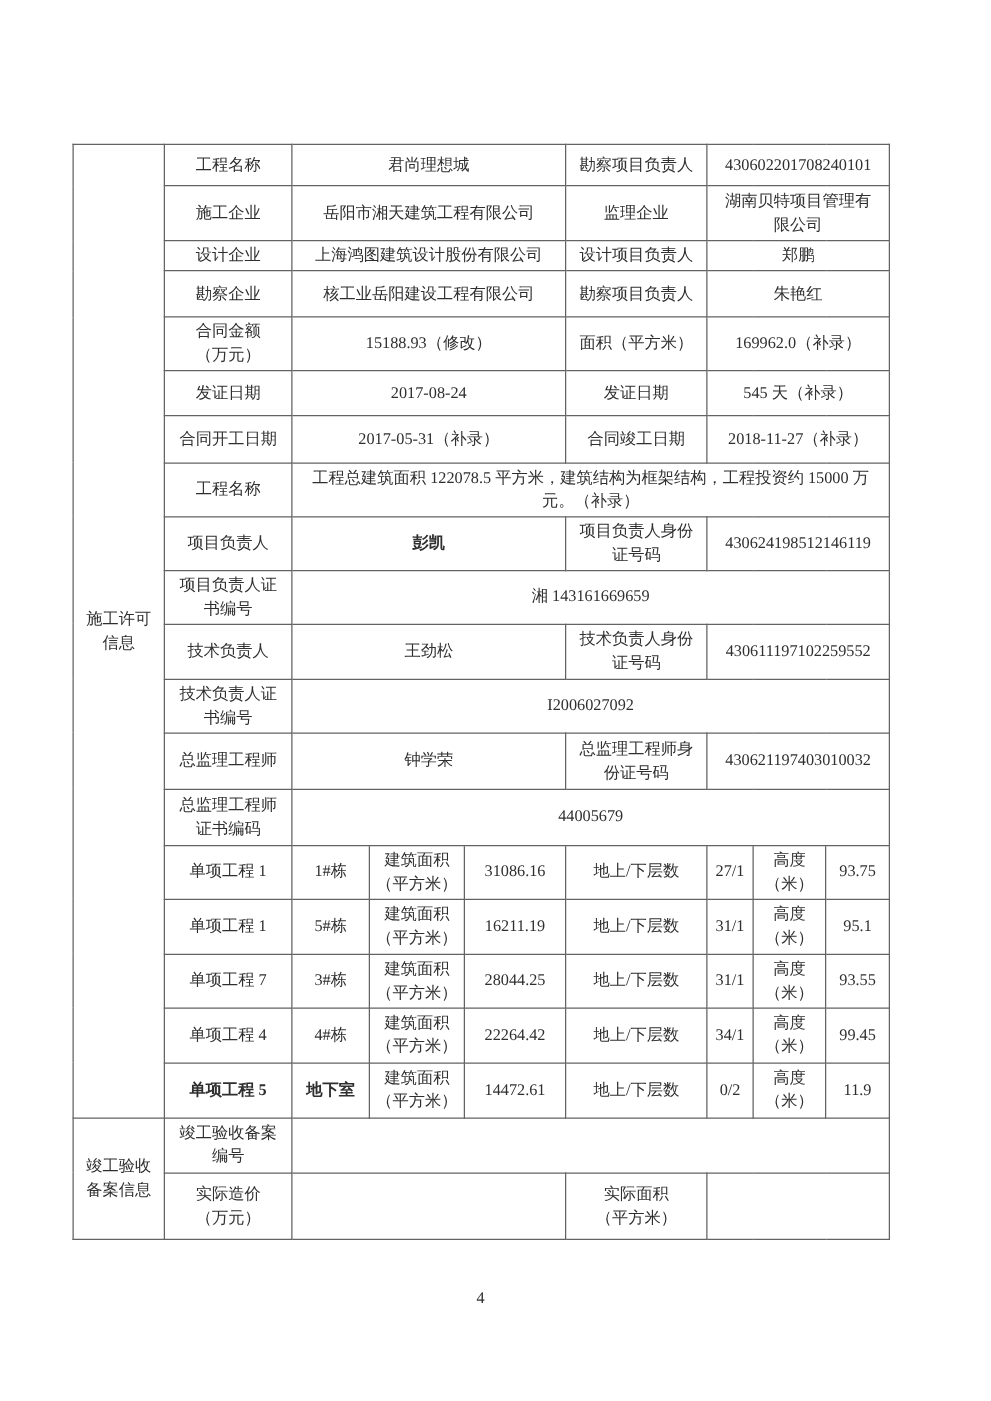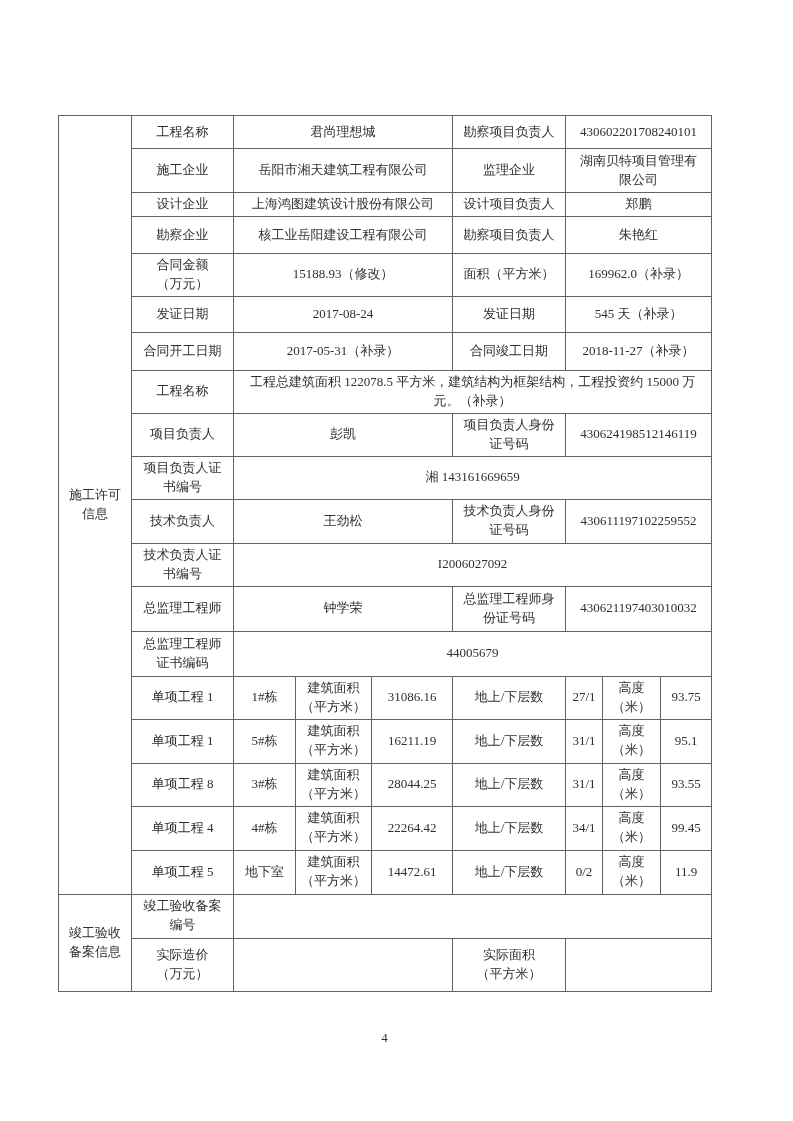--- a/index.html
+++ b/index.html
@@ -32,21 +32,21 @@
     text-align: center;
     vertical-align: middle;
     padding: 2px 4px;
     font-size: 13px;
     line-height: 1.45;
     white-space: pre-line;
     overflow: hidden;
   }
   td.group { padding: 2px 6px; }
   td.floors { padding: 2px 7px; word-break: break-all; }
-  .b { font-weight: normal; }
+  .b { font-weight: bold; }
   .pageno {
     position: absolute;
     left: 58px; top: 1030px;
     width: 653px;
     text-align: center;
     font-size: 13px;
   }
 </style>
 </head>
 <body>
@@ -187,21 +187,21 @@
 （平方米）</td>
       <td>16211.19</td>
       <td>地上/下层数</td>
       <td class="floors">31/1</td>
       <td>高度
 （米）</td>
       <td>95.1</td>
     </tr>
 
     <tr style="height:43px">
-      <td>单项工程 8</td>
+      <td>单项工程 7</td>
       <td>3#栋</td>
       <td>建筑面积
 （平方米）</td>
       <td>28044.25</td>
       <td>地上/下层数</td>
       <td class="floors">31/1</td>
       <td>高度
 （米）</td>
       <td>93.55</td>
     </tr>

